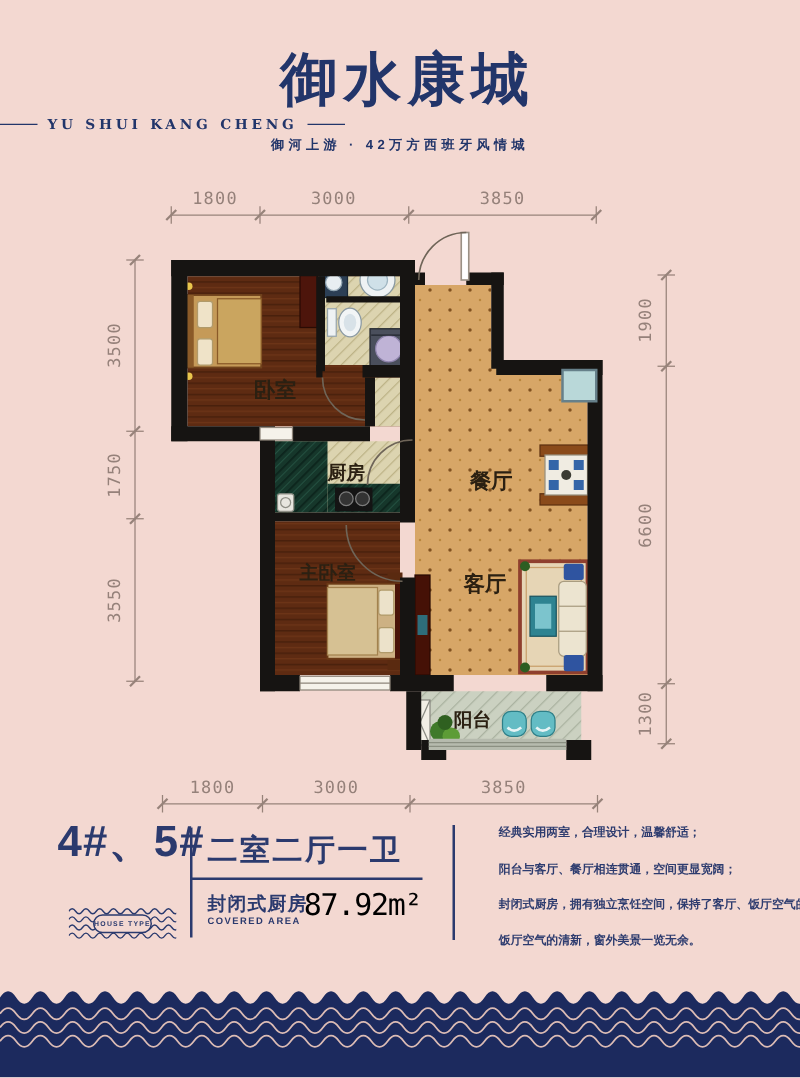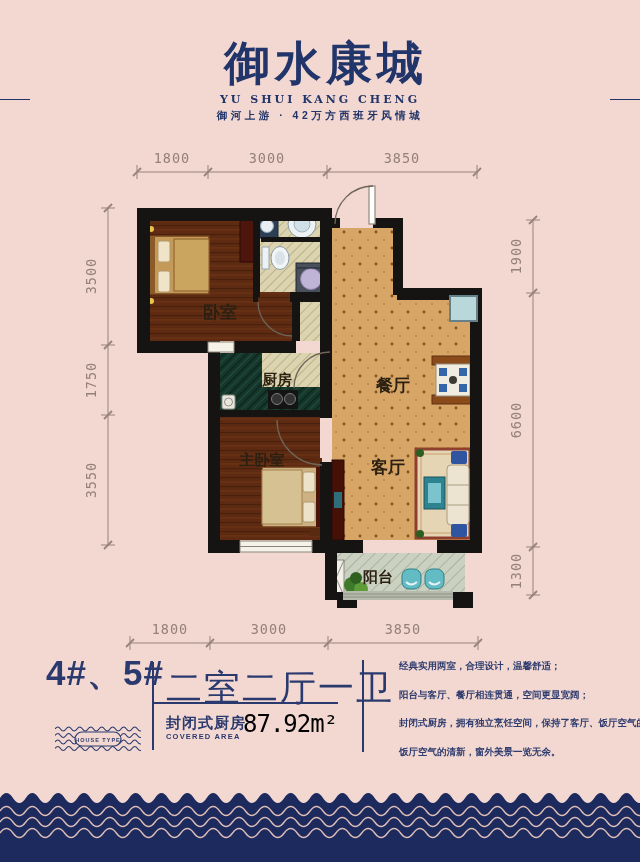--- a/index.html
+++ b/index.html
@@ -1,34 +1,34 @@
 <!DOCTYPE html>
 <html><head>
 <meta charset="utf-8">
 <style>
   html,body{margin:0;padding:0;}
   .page{position:relative;width:640px;height:862px;background:#f3d8d1;overflow:hidden;
         font-family:"Liberation Sans",sans-serif;}
   
   .logo{position:absolute;top:38px;left:0;width:640px;text-align:center;color:#22356a;}
   .logo-title{font-family:"DejaVu Serif",serif;font-size:46px;font-weight:700;letter-spacing:5px;line-height:1.1;padding-left:12px;}
-  .logo-sub{display:flex;align-items:center;justify-content:space-between;gap:8px;margin-top:4px;}
+  .logo-sub{display:flex;align-items:center;justify-content:flex-start;gap:8px;margin-top:4px;}
   .logo-sub .rule{width:30px;height:1px;background:#22356a;}
   .logo-sub .txt{font-family:"DejaVu Serif",serif;font-size:11px;font-weight:700;letter-spacing:3px;}
   .logo-tagline{margin-top:3px;font-size:10.5px;font-weight:700;letter-spacing:3.5px;}
   
   #plan{position:absolute;top:150px;left:0;}
   
   .info{position:absolute;left:0;top:648px;width:640px;height:130px;color:#2b3a6e;}
   .building-no{position:absolute;left:46px;top:2px;font-size:35px;font-weight:700;letter-spacing:1px;}
   .unit-name{position:absolute;left:57px;top:36px;font-size:40px;font-weight:700;letter-spacing:2px;}
   .stamp{position:absolute;left:55px;top:76px;}
   .vline1{position:absolute;left:152px;top:14px;width:2px;height:88px;background:#2b3a6e;}
   .vline2{position:absolute;left:362px;top:12px;width:2px;height:92px;background:#2b3a6e;}
-  .layout-name{position:absolute;left:166px;top:16px;font-size:36px;font-weight:400;letter-spacing:2px;}
+  .layout-name{position:absolute;left:166px;top:16px;font-size:24px;font-weight:700;letter-spacing:2px;}
   .hline{position:absolute;left:152px;top:54px;width:186px;height:2px;background:#2b3a6e;}
   .area-label-cn{position:absolute;left:166px;top:66px;font-size:15px;font-weight:700;letter-spacing:1px;}
   .area-label-en{position:absolute;left:166px;top:84px;font-size:7.5px;font-weight:700;letter-spacing:1.2px;}
   .area-value{position:absolute;left:243px;top:62px;font-family:"DejaVu Sans Mono",monospace;
               font-size:24px;letter-spacing:-1px;color:#000000;}
   .features{position:absolute;left:383px;top:12px;width:250px;}
   .feature{font-size:9.5px;font-weight:700;color:#2e3c6f;white-space:nowrap;margin-bottom:15.5px;letter-spacing:0;margin-left:16px;}
   
   #footer{position:absolute;left:0;bottom:0;width:640px;height:74px;display:block;}
 </style>

